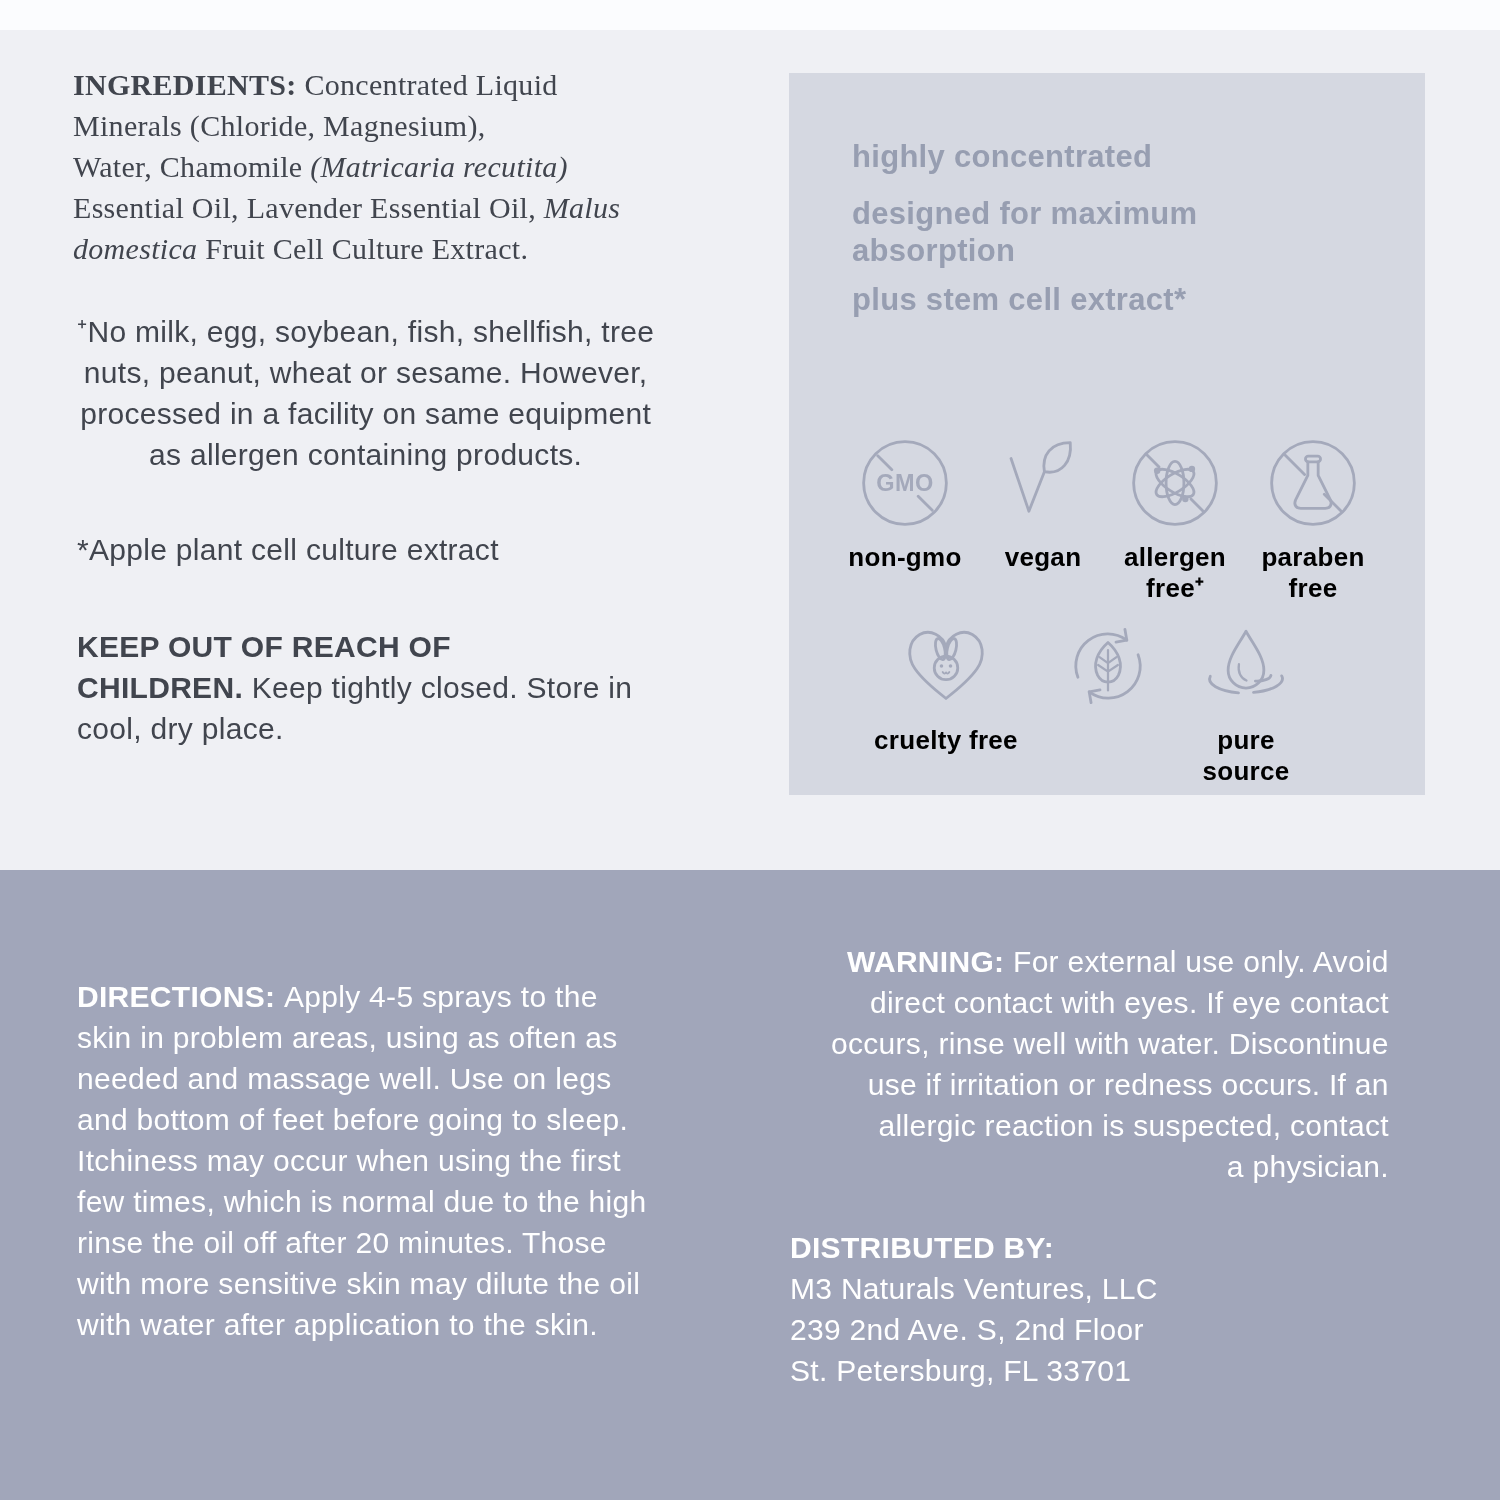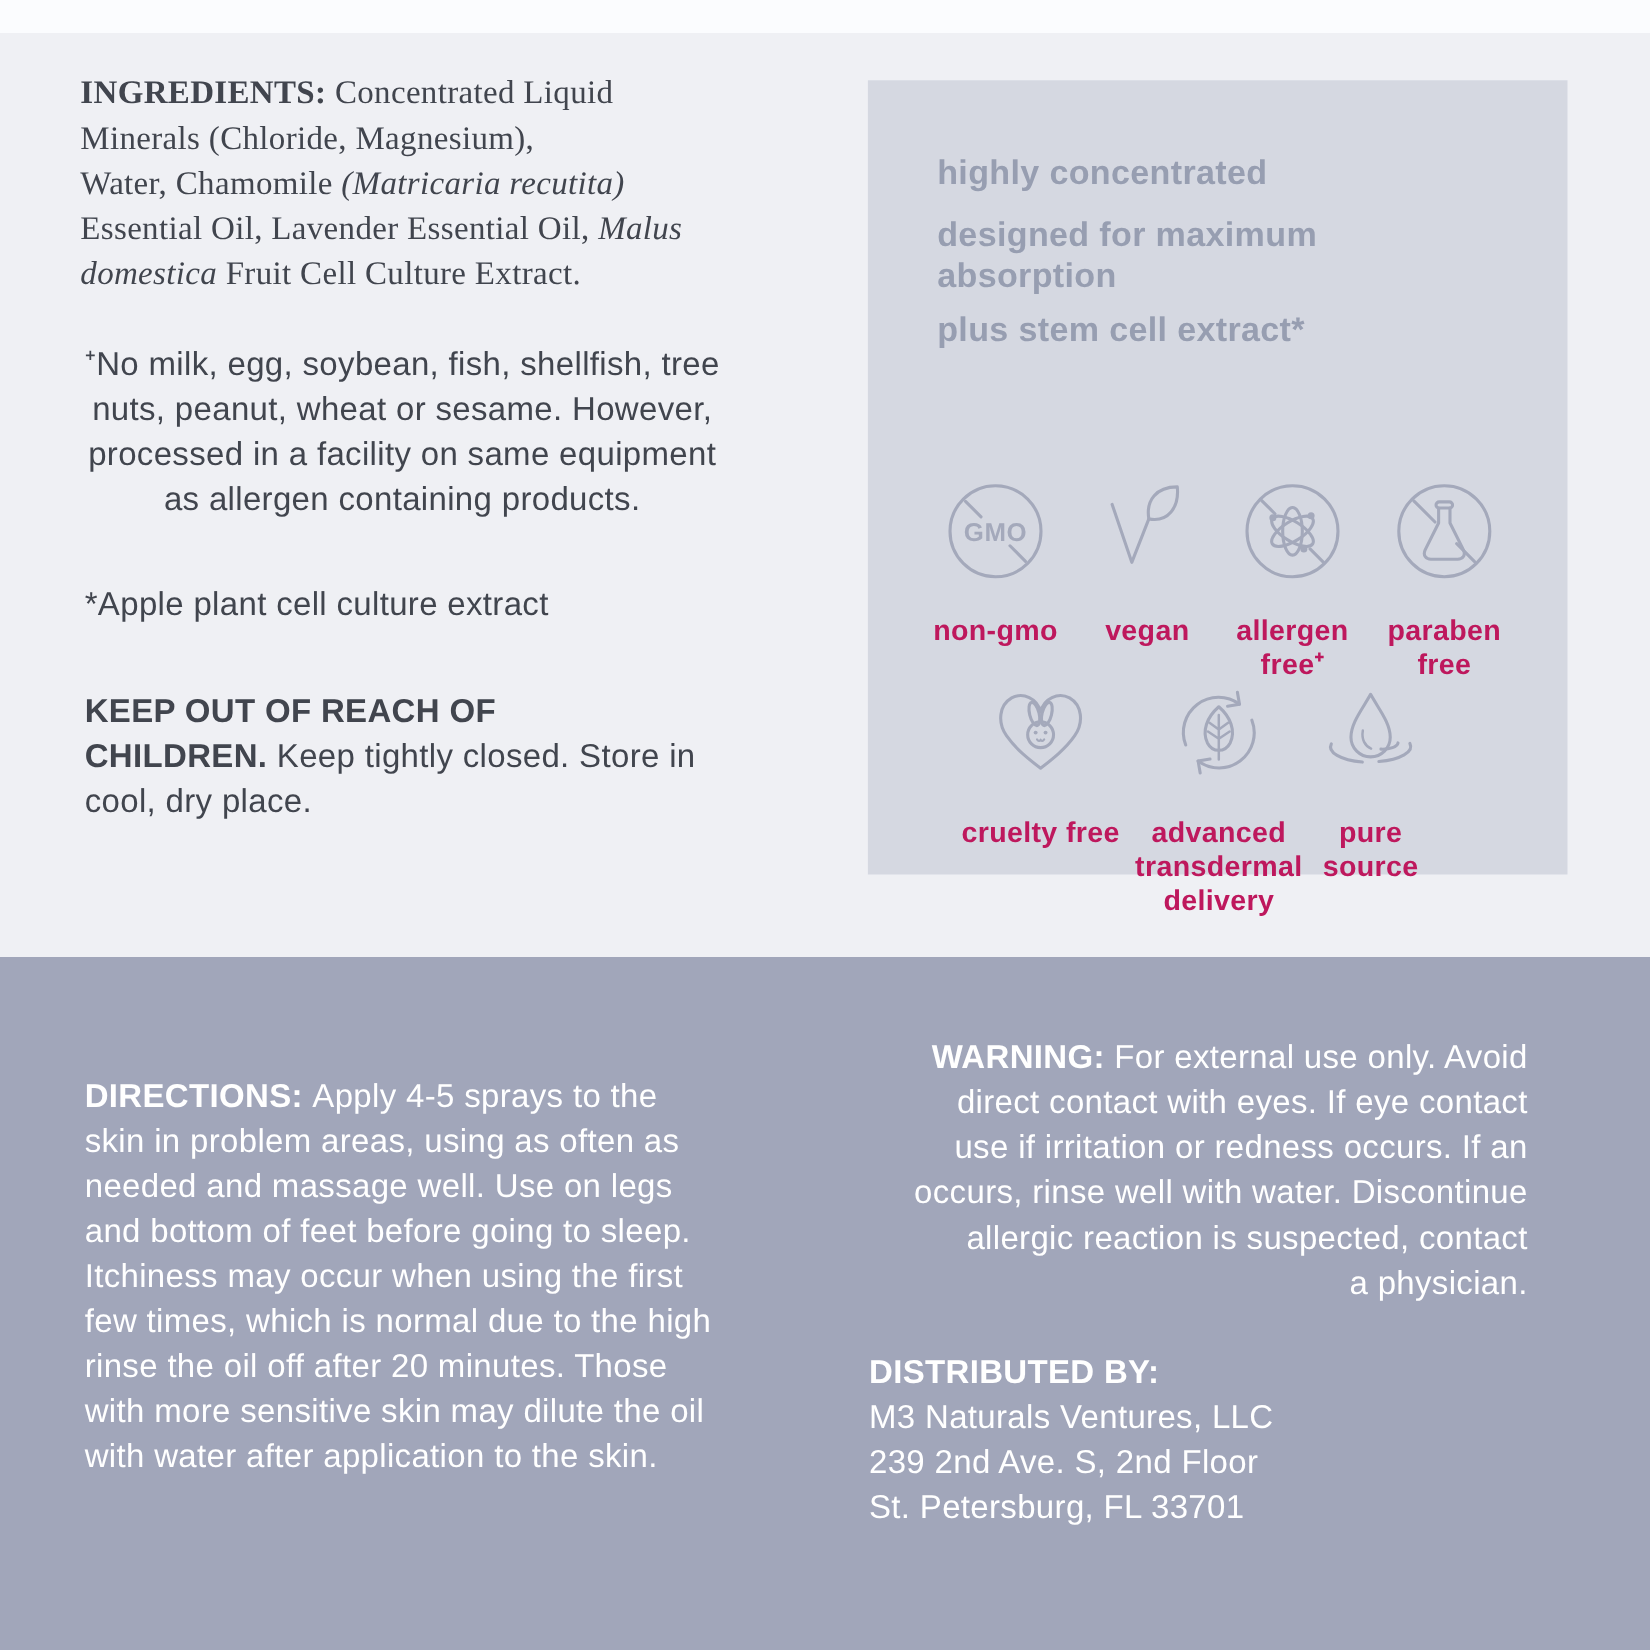--- a/index.html
+++ b/index.html
@@ -19,22 +19,22 @@
   .white{color:#ffffff;}
   .claim{
     position:absolute;left:63px;width:540px;
     font-size:31px;line-height:37px;font-weight:700;color:#979eb1;
     letter-spacing:.3px;white-space:pre-line;
   }
   .claim1{top:65px;} .claim2{top:122px;} .claim3{top:208px;}
   .badge{position:absolute;text-align:center;}
   .badge svg{display:block;margin:0 auto;}
   .badge .cap{
-    margin-top:28px;font-size:26px;line-height:31px;font-weight:700;
-    color:#be185d;letter-spacing:.3px;white-space:pre-line;
+    margin-top:12px;font-size:26px;line-height:31px;font-weight:700;
+    color:#000000;letter-spacing:.3px;white-space:pre-line;
   }
   .row1{top:363px;} .row2{top:546px;}
   .stroke{fill:none;stroke:#a4a9bb;stroke-width:3;stroke-linecap:round;stroke-linejoin:round;}
   .fillg{fill:#a4a9bb;stroke:none;}
 </style>
 </head>
 <body>
 
 <div id="canvas">
 
@@ -123,23 +123,20 @@
     </div>
     <div class="badge row2" style="left:232px;width:174px;">
       <svg width="94" height="94" viewBox="0 0 100 100">
         <path class="stroke" d="M18 62 A34 34 0 0 1 70 22.5"></path>
         <path class="stroke" d="M70 22.5 L58.5 24.5 M70 22.5 L68 11"></path>
         <path class="stroke" d="M82 38 A34 34 0 0 1 30 77.5"></path>
         <path class="stroke" d="M30 77.5 L41.5 75.5 M30 77.5 L32 89"></path>
         <path class="stroke" d="M50 25 C61.5 35 66.5 48.5 61 60 C56 69.5 44 69.5 39 60 C33.5 48.5 38.5 35 50 25 Z"></path>
         <path class="stroke" style="stroke-width:2.4" d="M50 76 L50 33 M50 47 L59 40.5 M50 56 L60.5 49 M50 47 L41 40.5 M50 56 L39.5 49"></path>
       </svg>
-      <div class="cap">advanced
-transdermal
-delivery</div>
     </div>
     <div class="badge row2" style="left:382px;width:150px;">
       <svg width="94" height="94" viewBox="0 0 100 100">
         <path class="stroke" d="M50 13 C42 27.5 31 40.5 31 54.5 A19 19 0 0 0 69 54.5 C69 40.5 58 27.5 50 13 Z"></path>
         <path class="stroke" style="stroke-width:2.4" d="M42.5 48 C41 56.5 44.5 63 50.5 65.5"></path>
         <path class="stroke" d="M12 61 A40 15 0 0 0 42 78.5"></path>
         <path class="stroke" d="M58 78 A40 15 0 0 0 88 60.5"></path>
         <path class="stroke" d="M60 66 A15 6.5 0 0 0 76.5 60"></path>
       </svg>
       <div class="cap">pure
@@ -154,22 +151,22 @@
       <div class="ln"><span>and bottom of feet before going to sleep.</span></div>
       <div class="ln"><span>Itchiness may occur when using the first</span></div>
       <div class="ln"><span>few times, which is normal due to the high</span></div>
       <div class="ln"><span>rinse the oil off after 20 minutes. Those</span></div>
       <div class="ln"><span>with more sensitive skin may dilute the oil</span></div>
       <div class="ln"><span>with water after application to the skin.</span></div>
     </div>
   <div class="textblock white" style="left:831px;top:941px;text-align:right;">
       <div class="ln"><span class="b">WARNING: </span><span>For external use only. Avoid</span></div>
       <div class="ln"><span>direct contact with eyes. If eye contact</span></div>
+      <div class="ln"><span>occurs, rinse well with water. Discontinue</span></div>
       <div class="ln"><span>use if irritation or redness occurs. If an</span></div>
-      <div class="ln"><span>occurs, rinse well with water. Discontinue</span></div>
       <div class="ln"><span>allergic reaction is suspected, contact</span></div>
       <div class="ln"><span>a physician.</span></div>
     </div>
   <div class="textblock white" style="left:790px;top:1227px;">
       <div class="ln"><span class="b">DISTRIBUTED BY:</span></div>
       <div class="ln"><span>M3 Naturals Ventures, LLC</span></div>
       <div class="ln"><span>239 2nd Ave. S, 2nd Floor</span></div>
       <div class="ln"><span>St. Petersburg, FL 33701</span></div>
     </div>
 

